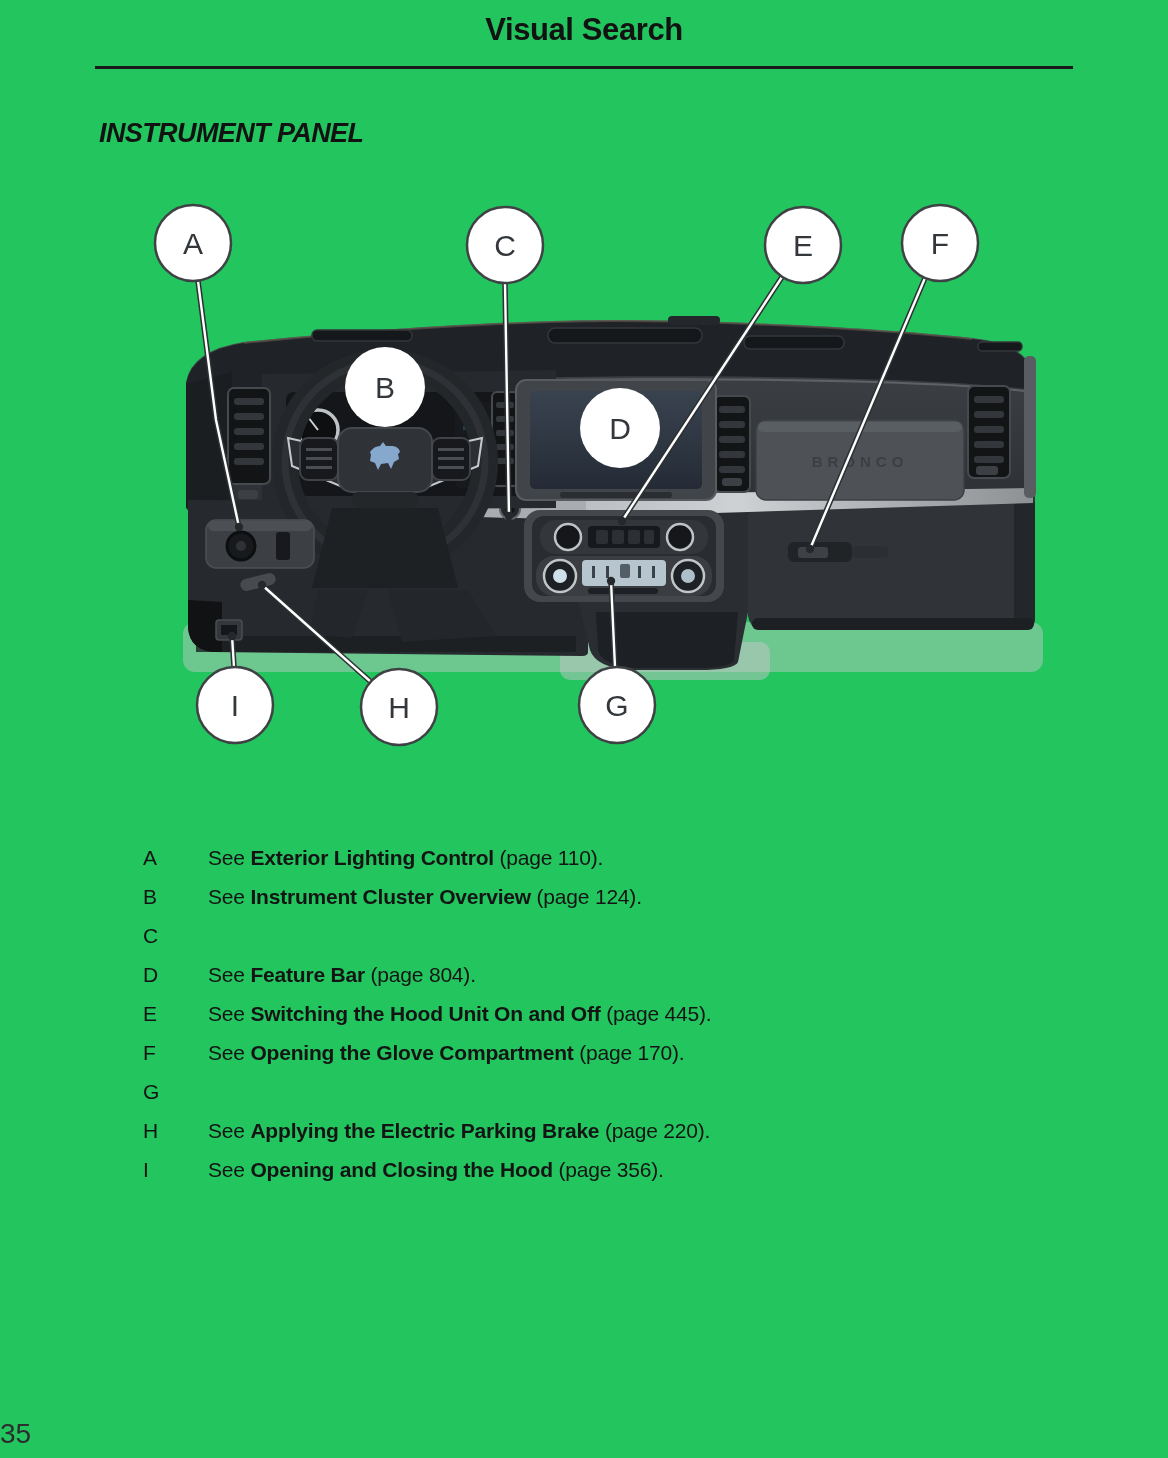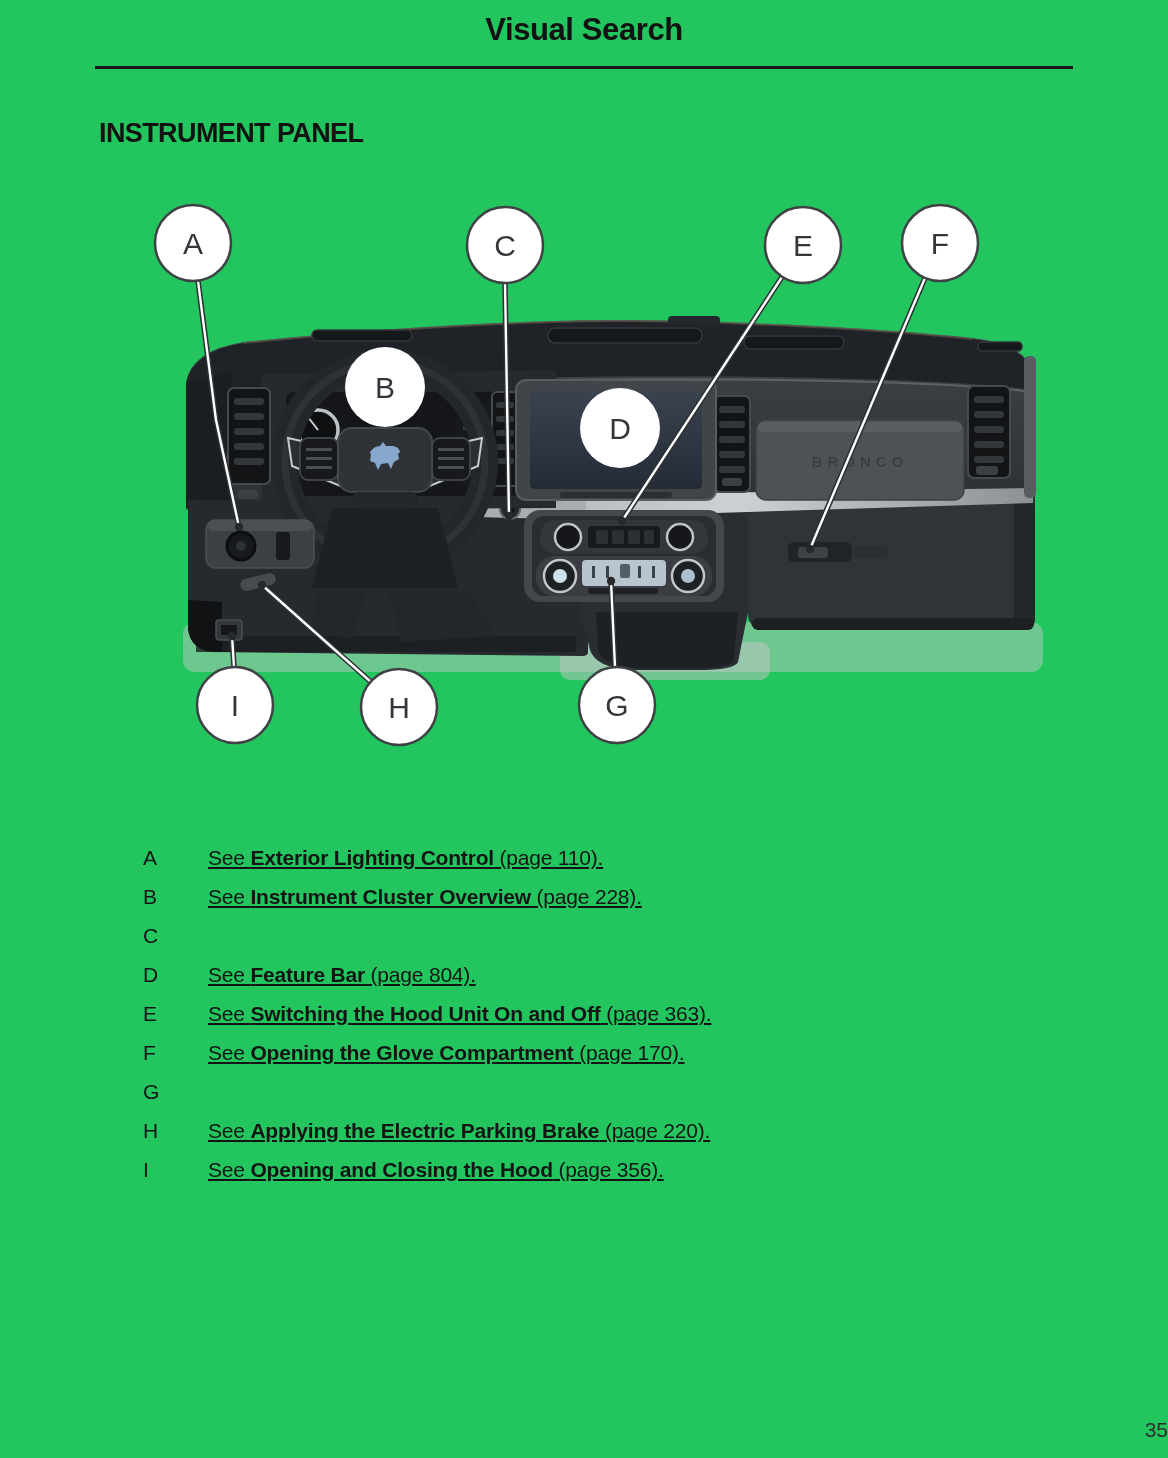--- a/index.html
+++ b/index.html
@@ -14,21 +14,21 @@
     position:absolute;top:12px;left:0;width:1168px;
     text-align:center;
     font-size:31px;font-weight:700;letter-spacing:-0.4px;color:#121212;
   }
   .title-rule{
     position:absolute;top:66px;left:95px;width:978px;height:3px;
     background:#1a1a1a;
   }
   .section-heading{
     position:absolute;top:118px;left:99px;
-    font-size:27px;font-weight:700;letter-spacing:-0.6px;color:#121212;
+    font-size:27px;font-weight:700;letter-spacing:-0.6px;color:#121212;font-style:italic;
   }
   .diagram-wrap{position:absolute;top:195px;left:0;width:1168px;height:590px;}
   .diagram-wrap svg{display:block;width:1168px;height:590px;}
 
   .lead-outer{fill:none;stroke:#2e3134;stroke-width:5.5;stroke-linecap:round;stroke-linejoin:round;}
   .lead-inner{fill:none;stroke:#ffffff;stroke-width:2.4;stroke-linecap:round;stroke-linejoin:round;}
   .lead-dot{fill:#26282b;}
   .callout-circle{fill:#ffffff;stroke:#3f4245;stroke-width:2.5;}
   .callout-circle.nostroke{stroke:none;}
   .callout-letter{
@@ -37,27 +37,27 @@
     text-anchor:middle;
   }
   .embossed{
     font-family:"Liberation Sans",sans-serif;
     font-size:15px;font-weight:700;letter-spacing:5px;fill:#3a3e42;opacity:0.9;
   }
 
   .legend{position:absolute;top:845px;left:143px;width:985px;color:#141414;}
   .legend-row{display:flex;margin-bottom:13px;font-size:21px;line-height:26px;letter-spacing:-0.2px;}
   .legend-letter{width:65px;flex:none;}
-  .legend-text{flex:1;text-decoration:underline;}
+  .legend-text{flex:1;}
   .legend-line{white-space:nowrap;}
   .legend-text .b{font-weight:700;}
 
   .page-number{
     position:absolute;top:1418px;left:0;width:1168px;
-    text-align:right;font-size:21px;color:#2d2d2d;
+    text-align:left;font-size:28px;color:#2d2d2d;
   }
 </style>
 </head>
 <body>
 
 <div class="page">
 
   <div class="doc-title">Visual Search</div>
   <div class="title-rule"></div>
   <div class="section-heading">INSTRUMENT PANEL</div>
@@ -293,38 +293,38 @@
   <div class="legend">
       <div class="legend-row">
         <div class="legend-letter">A</div>
         <div class="legend-text">
           <div class="legend-line"><span>See </span><span class="b">Exterior Lighting Control</span><span> (page 110).</span></div>
         </div>
       </div>
       <div class="legend-row">
         <div class="legend-letter">B</div>
         <div class="legend-text">
-          <div class="legend-line"><span>See </span><span class="b">Instrument Cluster Overview</span><span> (page 228).</span></div>
+          <div class="legend-line"><span>See </span><span class="b">Instrument Cluster Overview</span><span> (page 124).</span></div>
         </div>
       </div>
       <div class="legend-row">
         <div class="legend-letter">C</div>
         <div class="legend-text">
         </div>
       </div>
       <div class="legend-row">
         <div class="legend-letter">D</div>
         <div class="legend-text">
           <div class="legend-line"><span>See </span><span class="b">Feature Bar</span><span> (page 804).</span></div>
         </div>
       </div>
       <div class="legend-row">
         <div class="legend-letter">E</div>
         <div class="legend-text">
-          <div class="legend-line"><span>See </span><span class="b">Switching the Hood Unit On and Off</span><span> (page 363).</span></div>
+          <div class="legend-line"><span>See </span><span class="b">Switching the Hood Unit On and Off</span><span> (page 445).</span></div>
         </div>
       </div>
       <div class="legend-row">
         <div class="legend-letter">F</div>
         <div class="legend-text">
           <div class="legend-line"><span>See </span><span class="b">Opening the Glove Compartment</span><span> (page 170).</span></div>
         </div>
       </div>
       <div class="legend-row">
         <div class="legend-letter">G</div>

